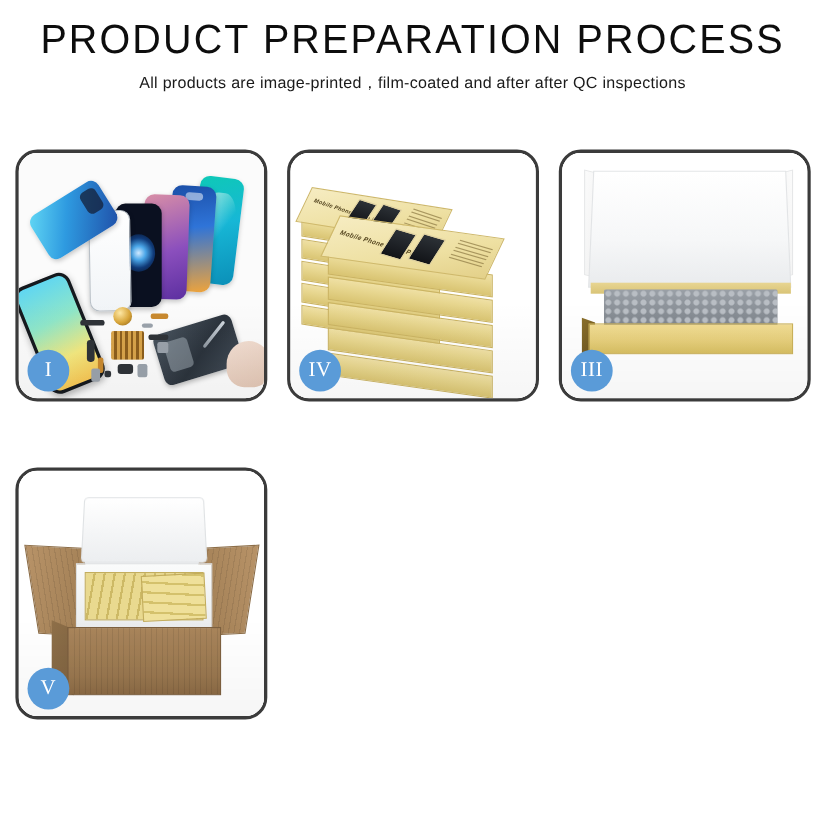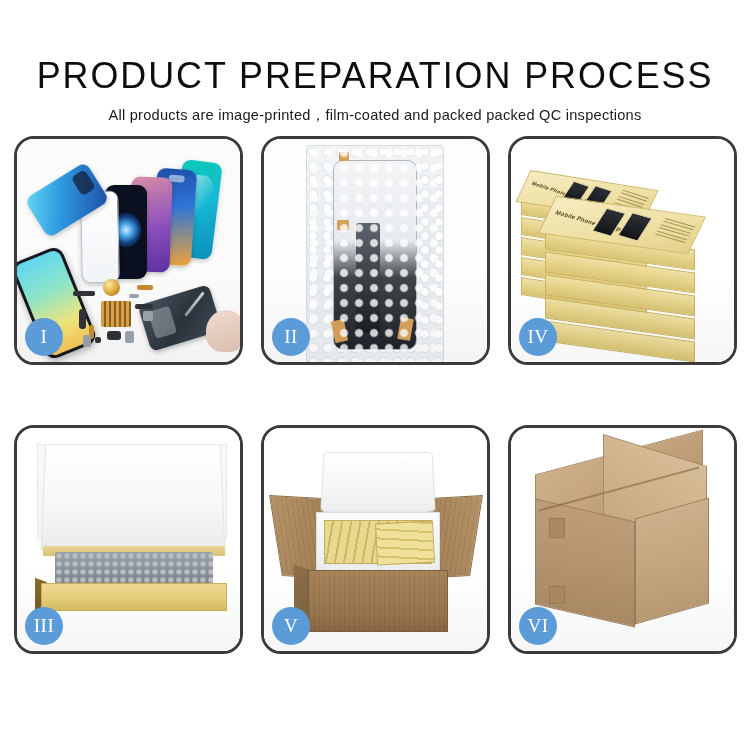--- a/index.html
+++ b/index.html
@@ -5,21 +5,21 @@
   * { box-sizing: border-box; margin: 0; padding: 0; }
   html, body {
     width: 750px; height: 750px;
     background: #ffffff;
     font-family: "Liberation Sans", sans-serif;
     overflow: hidden;
   }
   .page { position: relative; width: 750px; height: 750px; background: #fff; }
 
   
-  .header { width: 750px; padding-top: 56px; text-align: center; }
+  .header { width: 750px; padding-top: 16px; text-align: center; }
   .title {
     font-family: "Liberation Sans", sans-serif;
     font-size: 37px;
     font-weight: 400;
     letter-spacing: 2.0px;
     color: #0d0d0d;
     line-height: 1.06;
     transform: scaleX(0.97);
     white-space: nowrap;
   }
@@ -305,21 +305,21 @@
   .shade{position:absolute;inset:0;pointer-events:none;
     background:linear-gradient(180deg,rgba(255,255,255,0) 60%,rgba(0,0,0,.035) 100%);}
 </style>
 </head>
 <body>
 
 <div class="page">
 
   <div class="header">
     <div class="title">PRODUCT PREPARATION PROCESS</div>
-    <div class="subtitle">All products are image-printed，film-coated and packed packed QC inspections</div>
+    <div class="subtitle">All products are image-printed，film-coated and after after QC inspections</div>
   </div>
 
   <div class="grid">
 
     <div class="card">
       <div class="card-stage">
         <div class="p1">
           <div class="ph ph-a"></div>
           <div class="ph ph-b"></div>
           <div class="ph ph-c"></div>
@@ -343,36 +343,20 @@
           <div class="chip lt" style="left:66px;top:196px;width:8px;height:12px;border-radius:2px;"></div>
           <div class="chip" style="left:78px;top:198px;width:6px;height:6px;"></div>
           <div class="tweezer" style="left:176px;top:150px;"></div>
           <div class="hand"></div>
         </div>
         <div class="shade"></div>
       </div>
       <div class="badge">I</div>
     </div>
 
-    <div class="card">
-      <div class="card-stage">
-        <div class="p2">
-          <div class="bubble-bag">
-            <div class="screen-in"></div>
-            <div class="tape" style="left:32px;top:6px;width:10px;height:9px;"></div>
-            <div class="tape" style="left:30px;top:74px;width:12px;height:10px;"></div>
-            <div class="tape" style="left:26px;top:174px;width:13px;height:22px;transform:rotate(-12deg);"></div>
-            <div class="tape" style="left:92px;top:172px;width:13px;height:22px;transform:rotate(10deg);"></div>
-            <div class="bubble-overlay"></div>
-          </div>
-        </div>
-        <div class="shade"></div>
-      </div>
-      <div class="badge">II</div>
-    </div>
 
     <div class="card">
       <div class="card-stage">
         <div class="p4">
           <div class="stack">
 
             <div class="bx" style="left:2px;top:52px;width:126px;height:18px;transform:skewY(9deg);"></div>
             <div class="bx" style="left:2px;top:72px;width:126px;height:18px;transform:skewY(9deg);"></div>
             <div class="bx" style="left:2px;top:92px;width:126px;height:18px;transform:skewY(9deg);"></div>
             <div class="bx" style="left:2px;top:112px;width:126px;height:18px;transform:skewY(9deg);"></div>
@@ -450,30 +434,15 @@
           <div class="c5-frontL"></div>
           <div class="c5-front">
               <div class="c5-corr"></div>
             </div>
         </div>
         <div class="shade"></div>
       </div>
       <div class="badge">V</div>
     </div>
 
-    <div class="card">
-      <div class="card-stage">
-        <div class="p6">
-          <div class="c6-top"></div>
-          <div class="c6-top2"></div>
-          <div class="c6-left"></div>
-          <div class="c6-right"></div>
-          <div class="c6-seam" style="left:28px;top:60px;width:160px;height:2px;transform:skewY(-15deg);"></div>
-          <div class="c6-tape" style="left:38px;top:90px;width:16px;height:20px;"></div>
-          <div class="c6-tape" style="left:38px;top:158px;width:16px;height:18px;"></div>
-        </div>
-        <div class="shade"></div>
-      </div>
-      <div class="badge">VI</div>
-    </div>
 
   </div>
 </div>
 
 </body></html>

